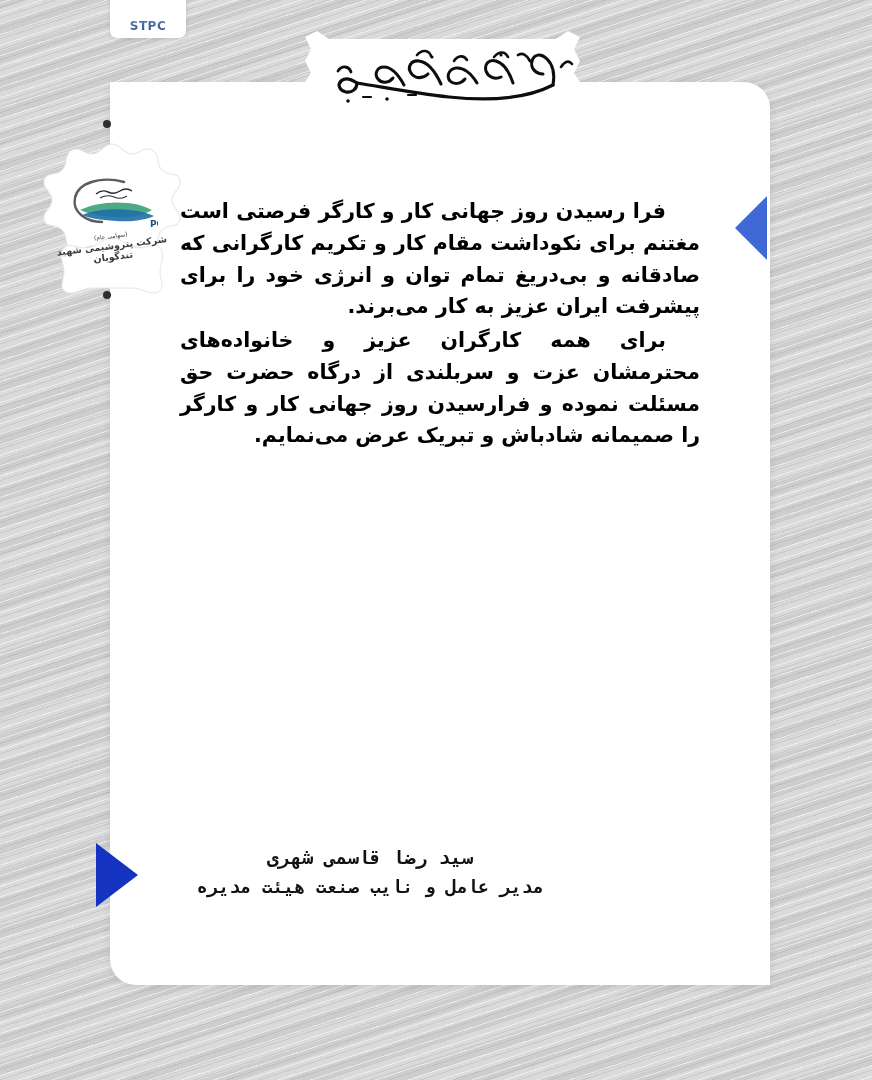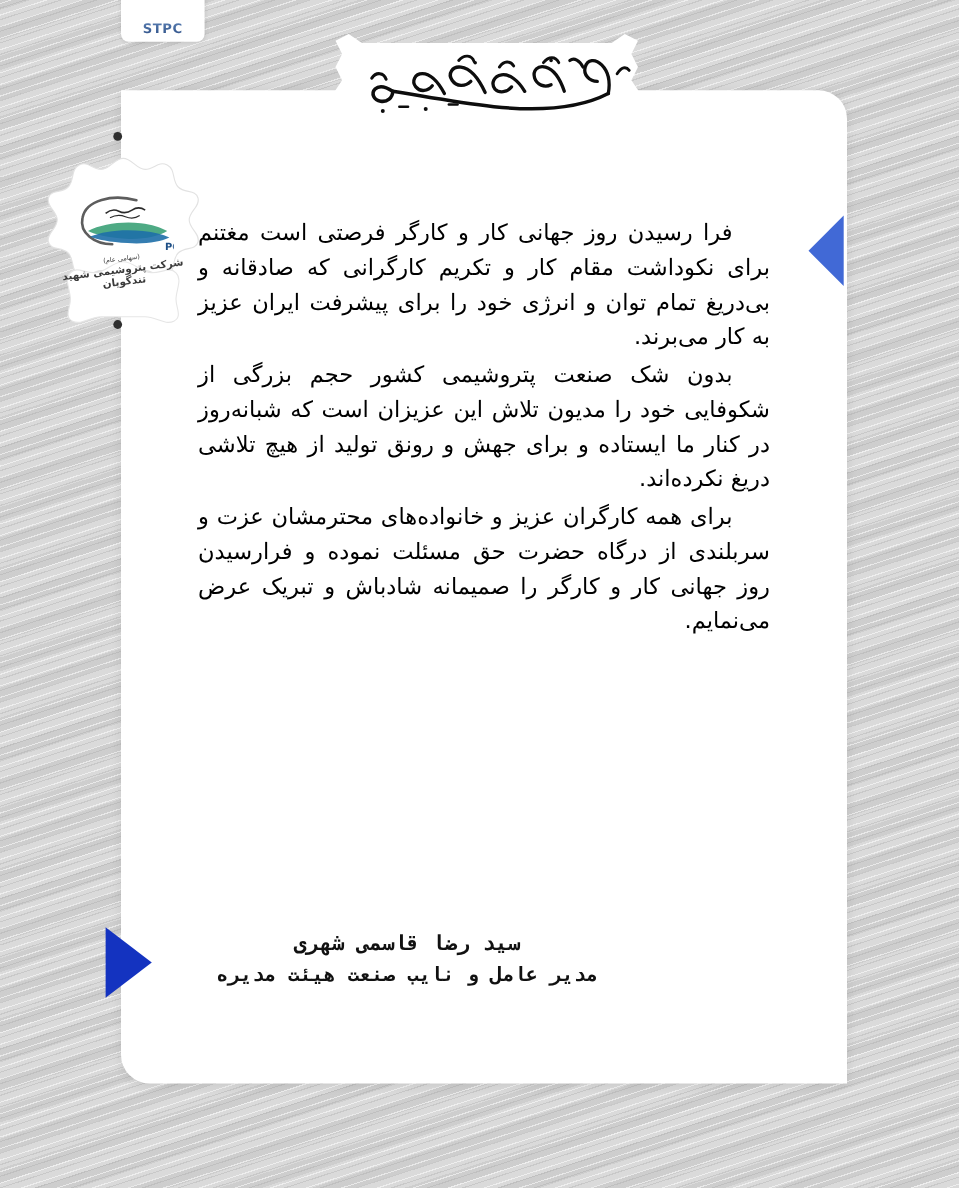--- a/index.html
+++ b/index.html
@@ -109,21 +109,21 @@
     border-bottom:32px solid transparent;
     border-left:42px solid #1433c0;
   }
 
   
   #body-text{
     position:absolute;left:180px;top:196px;width:520px;
     direction:rtl;text-align:justify;
     color:#000000;
     font-family:"DejaVu Sans","Liberation Sans",sans-serif;
-    font-weight:normal;
+    font-weight:bold;
     font-size:20.5px;
     line-height:1.55;
   }
   #body-text p{margin:0 0 2px 0;text-indent:34px;text-align:justify;}
   #body-text p:last-child{margin-bottom:12px;}
 
   
   #signature{
     position:absolute;left:150px;top:845px;width:440px;
     direction:rtl;text-align:center;color:#111111;
@@ -218,20 +218,19 @@
       <span>شرکت پتروشیمی شهید تندگویان</span>
     </div>
   </div>
 </div>
 
 <div id="tri-right"></div>
 <div id="tri-left"></div>
 
 <div id="body-text">
   <p>فرا رسیدن روز جهانی کار و کارگر فرصتی است مغتنم برای نکوداشت مقام کار و تکریم کارگرانی که صادقانه و بی‌دریغ تمام توان و انرژی خود را برای پیشرفت ایران عزیز به کار می‌برند.</p>
-  <p>بدون شک صنعت پتروشیمی کشور حجم بزرگی از شکوفایی خود را مدیون تلاش این عزیزان است که شبانه‌روز در کنار ما ایستاده و برای جهش و رونق تولید از هیچ تلاشی دریغ نکرده‌اند.</p>
   <p>برای همه کارگران عزیز و خانواده‌های محترمشان عزت و سربلندی از درگاه حضرت حق مسئلت نموده و فرارسیدن روز جهانی کار و کارگر را صمیمانه شادباش و تبریک عرض می‌نمایم.</p>
 </div>
 
 <div id="signature">
   <div id="sig-name">سید رضا قاسمی شهری</div>
   <div id="sig-title">مدیر عامل و نایب صنعت هیئت مدیره</div>
 </div>
 
 </body></html>

